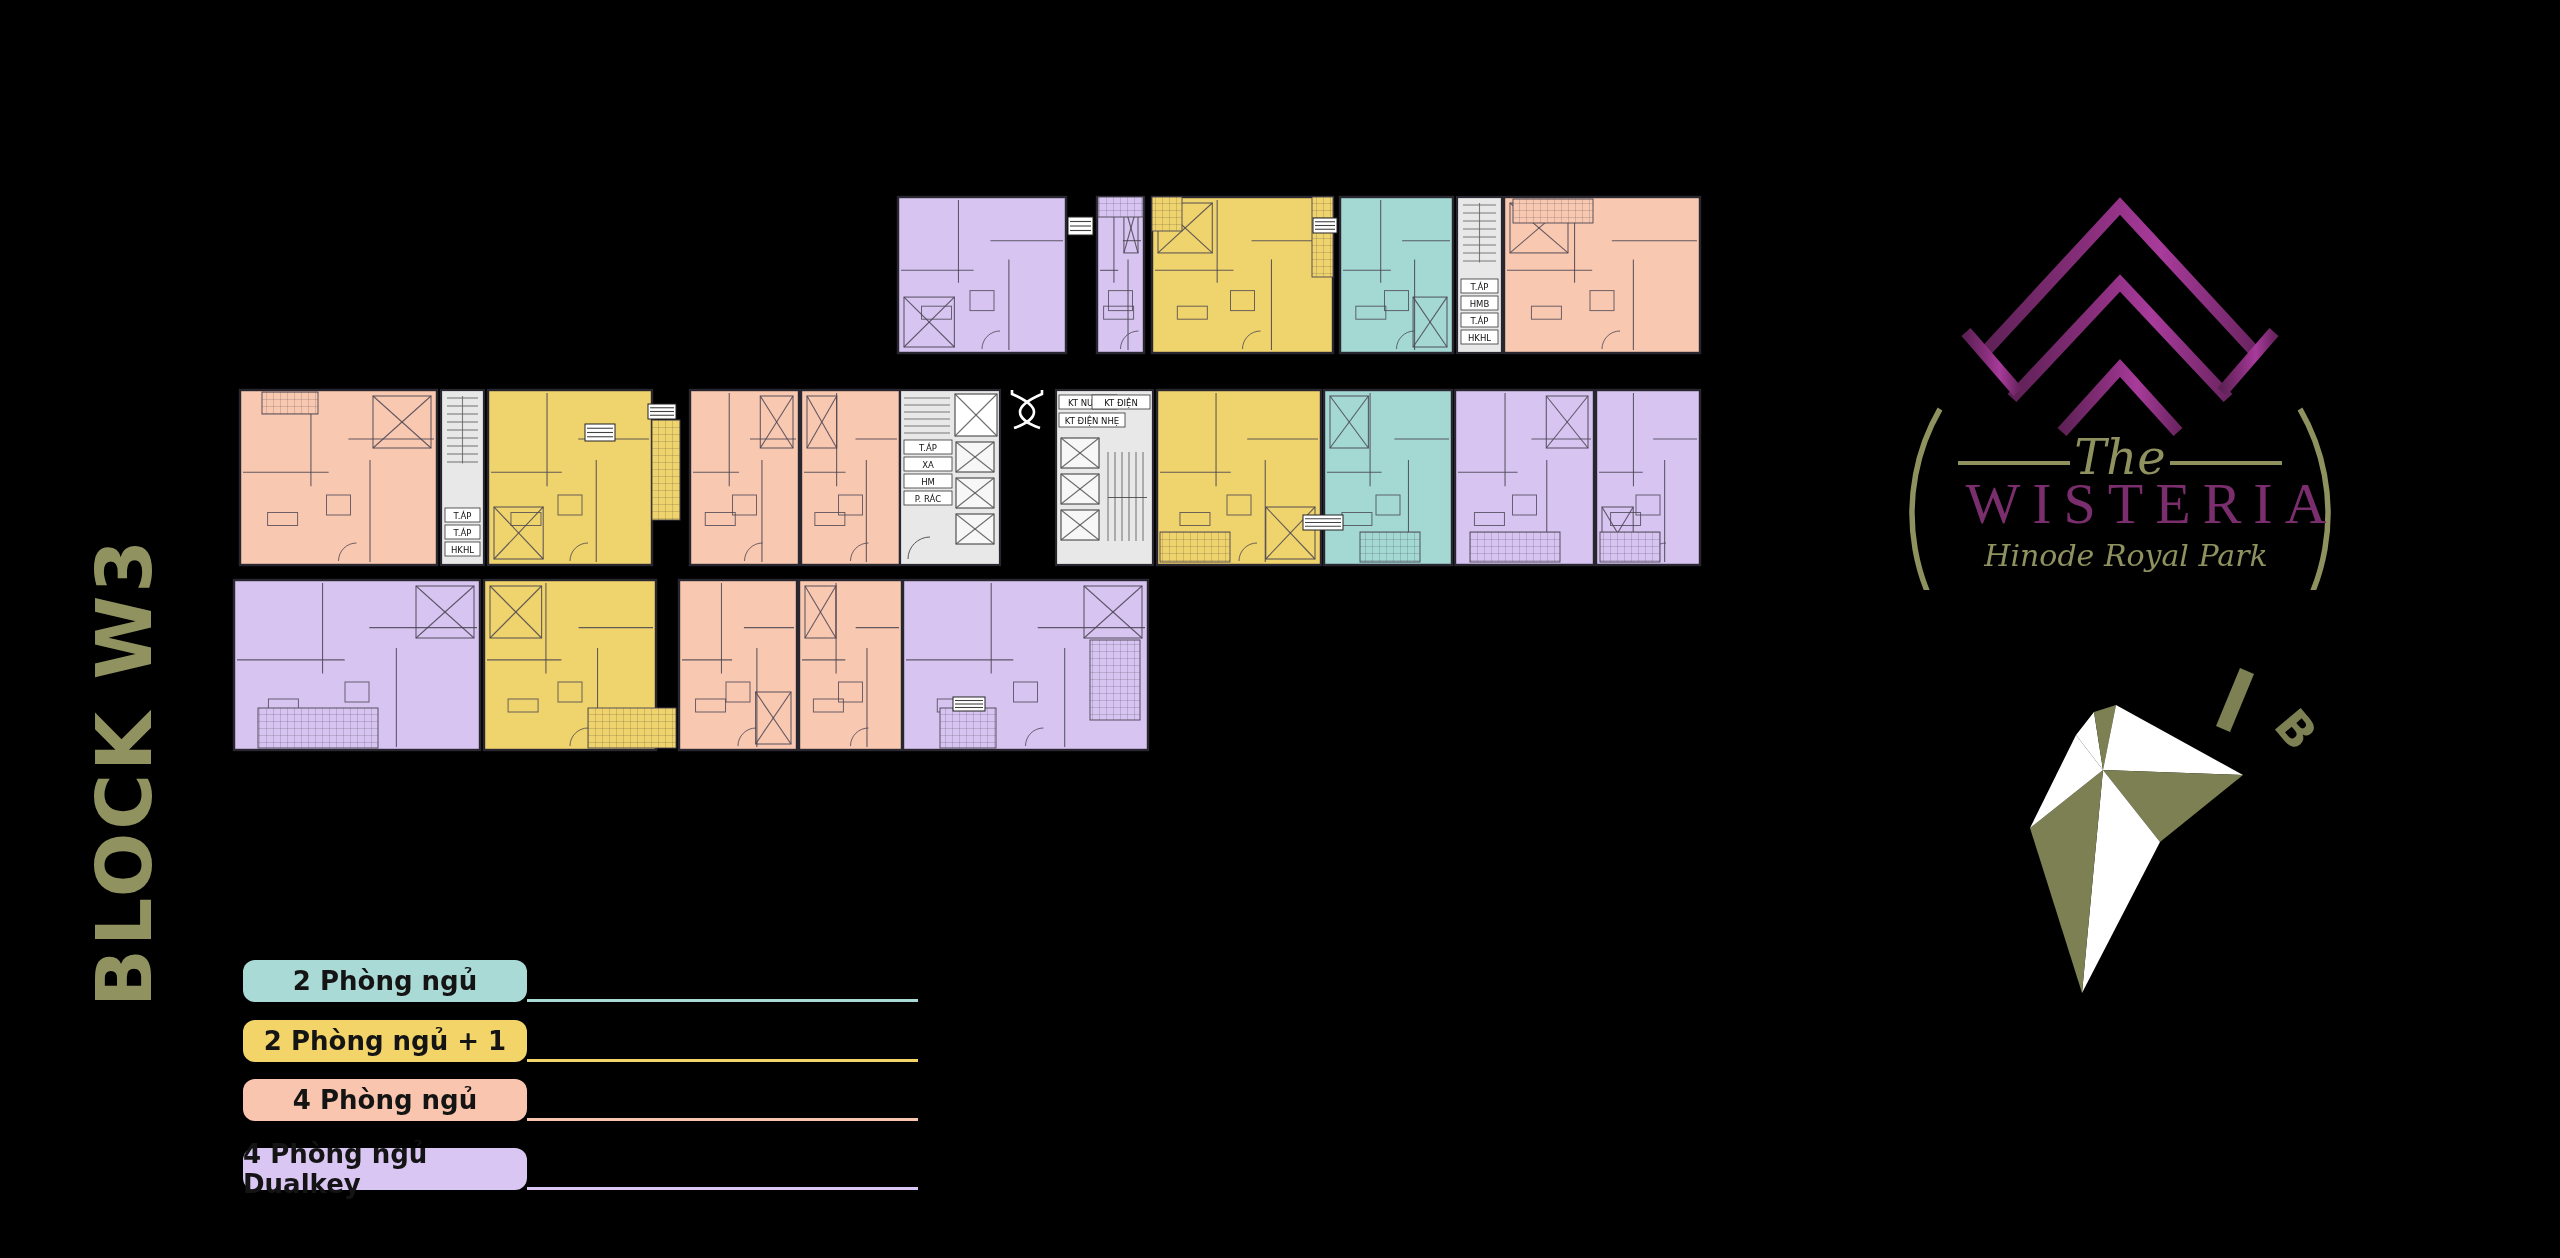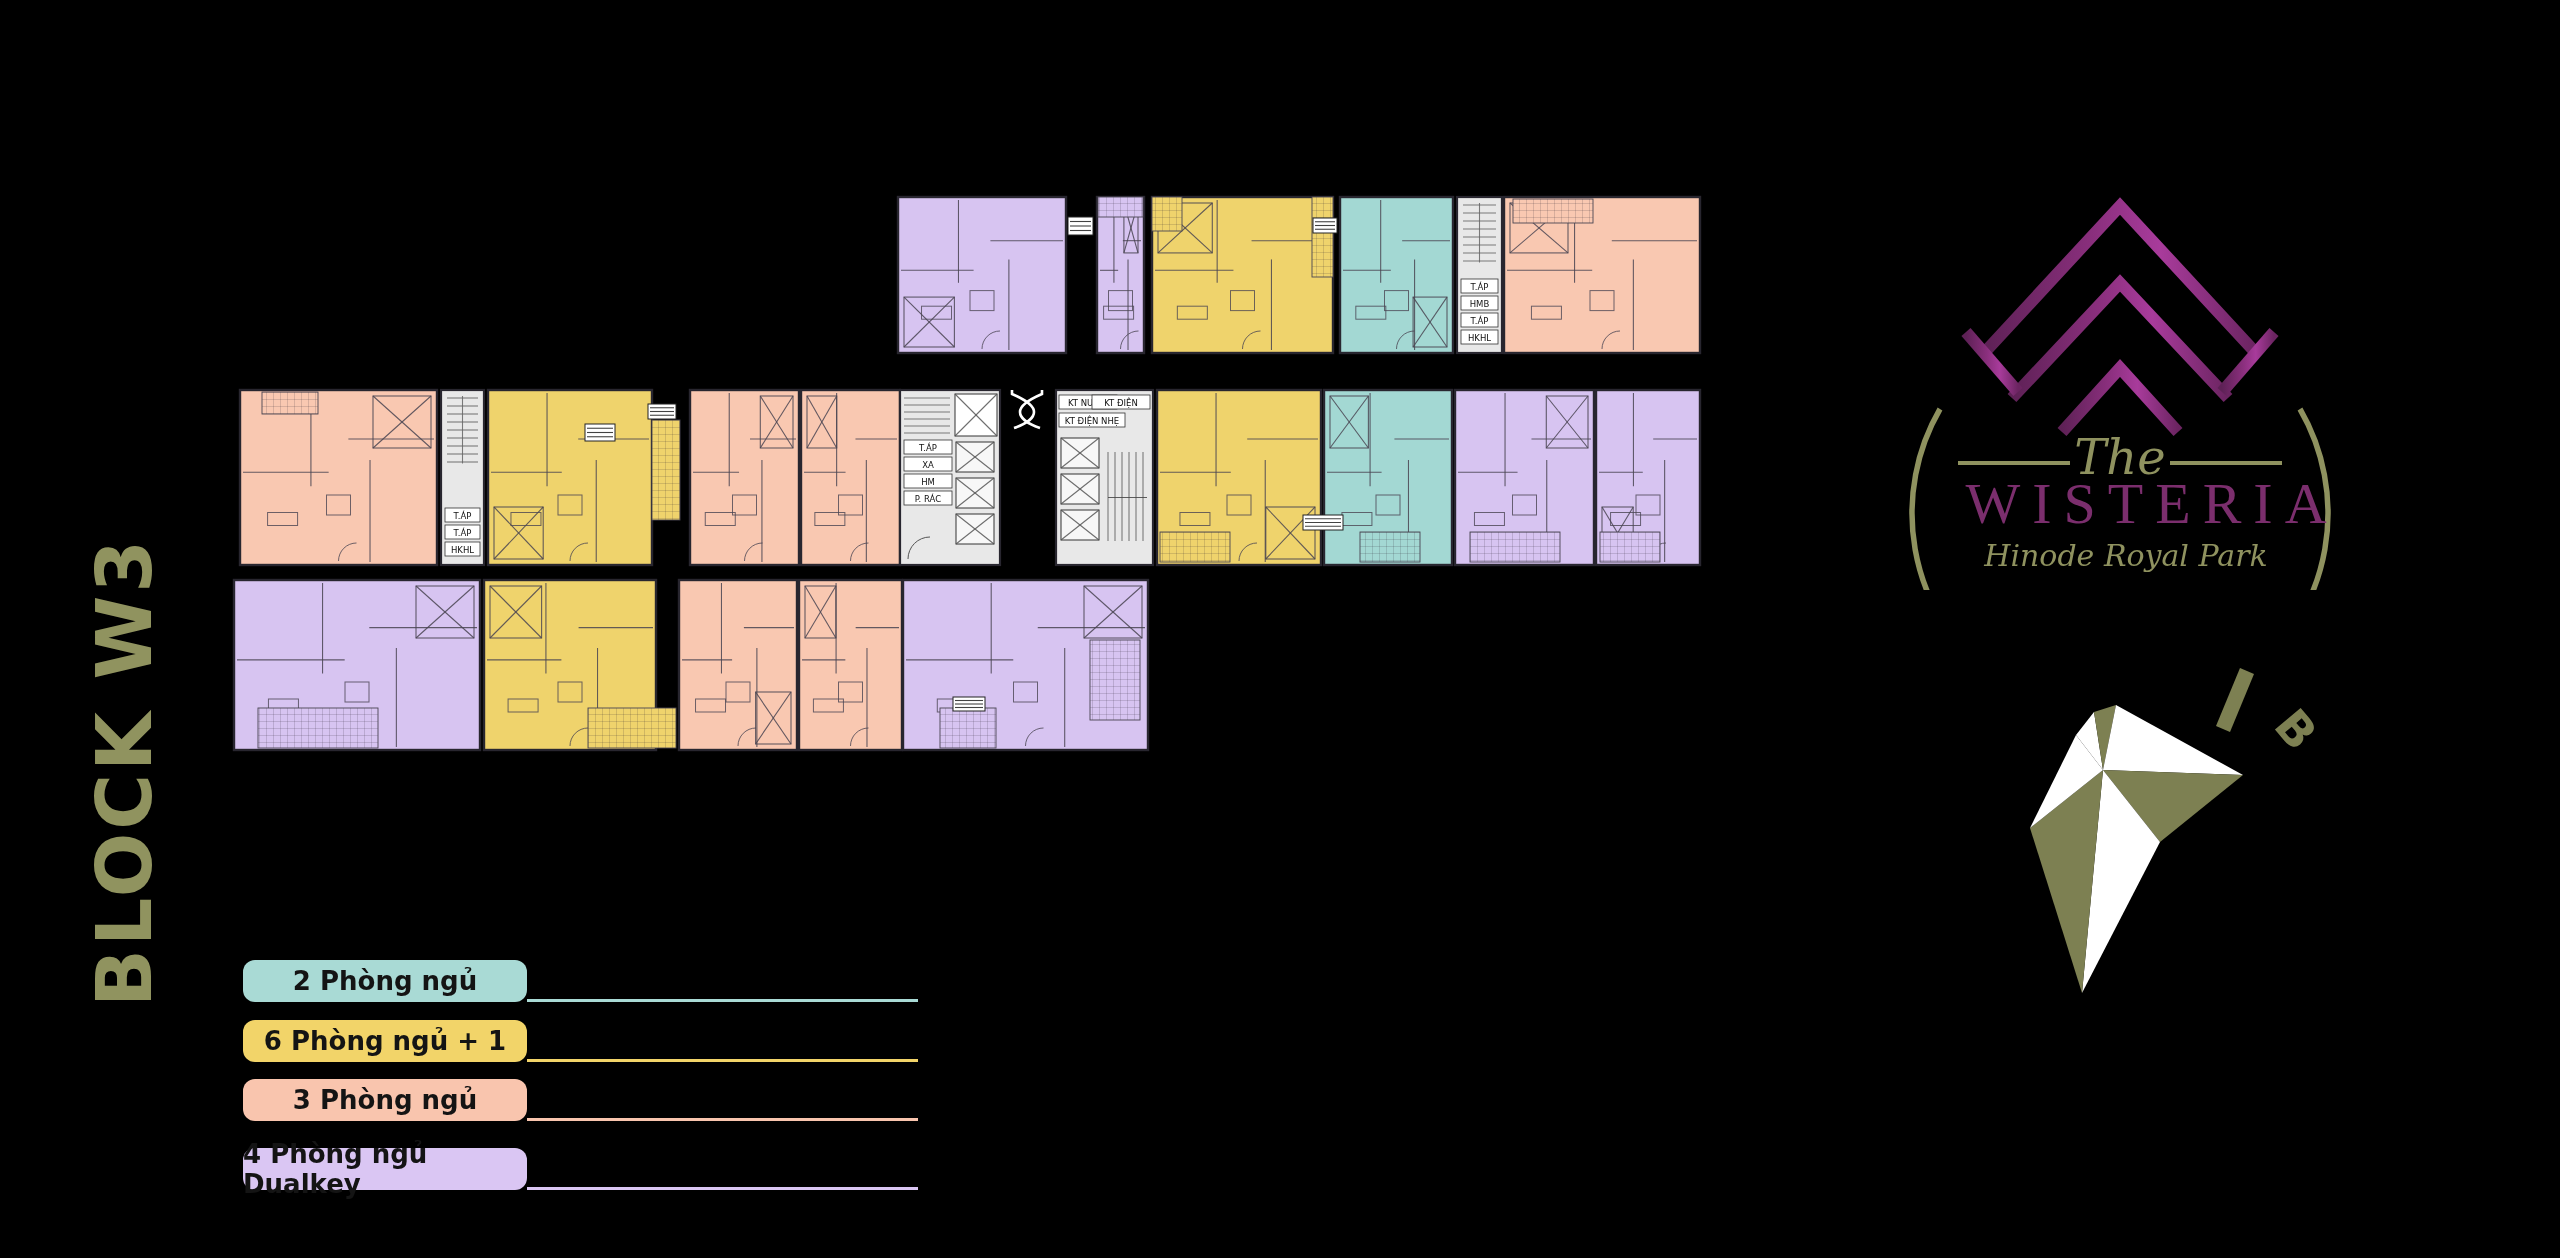--- a/index.html
+++ b/index.html
@@ -462,25 +462,25 @@
         <path d="M 1042 390 v4 c-14 6 -22 12 -22 18 c0 6 8 12 20 16"></path>
       </g>
     </svg>
 
   <div class="legend">
     <div class="legend-row">
       <div class="pill" style="background: rgb(169, 218, 213);">2 Phòng ngủ</div>
       <div class="legend-line" style="background: rgb(169, 218, 213);"></div>
     </div>
     <div class="legend-row">
-      <div class="pill" style="background: rgb(242, 212, 105);">6 Phòng ngủ + 1</div>
+      <div class="pill" style="background: rgb(242, 212, 105);">2 Phòng ngủ + 1</div>
       <div class="legend-line" style="background: rgb(242, 212, 105);"></div>
     </div>
     <div class="legend-row">
-      <div class="pill" style="background: rgb(249, 197, 174);">3 Phòng ngủ</div>
+      <div class="pill" style="background: rgb(249, 197, 174);">4 Phòng ngủ</div>
       <div class="legend-line" style="background: rgb(249, 197, 174);"></div>
     </div>
     <div class="legend-row">
       <div class="pill" style="background: rgb(218, 198, 243);">4 Phòng ngủ Dualkey</div>
       <div class="legend-line" style="background: rgb(218, 198, 243);"></div>
     </div>
   </div>
 
   <svg class="logo-svg" width="560" height="530" viewBox="1880 60 560 530">
     <defs>

